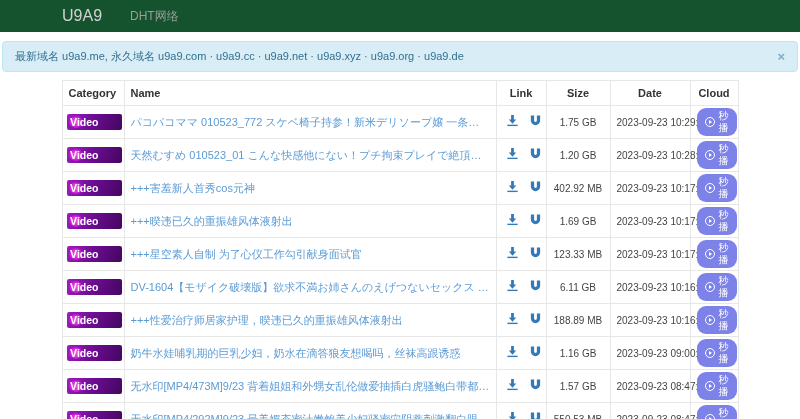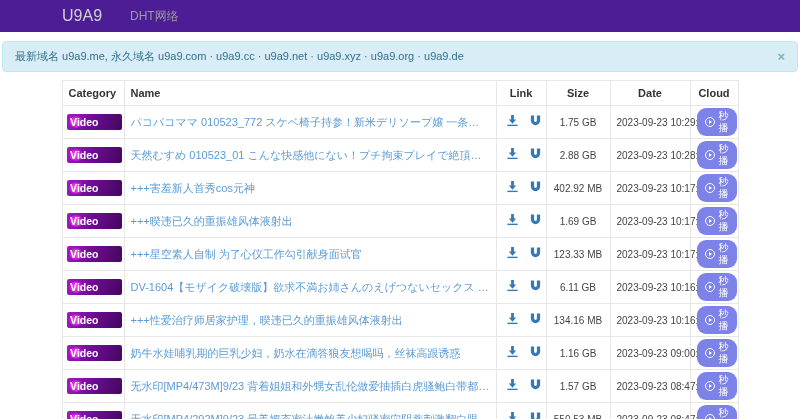--- a/index.html
+++ b/index.html
@@ -2,21 +2,21 @@
 <html><head>
 <meta charset="utf-8">
 <style>
   * { box-sizing: border-box; }
   html,body { margin:0; padding:0; }
   body {
     width:800px; height:419px; overflow:hidden; background:#fff;
     font-family:"Liberation Sans","DejaVu Sans",sans-serif;
   }
   
-  .navbar { height:32px; background:#4c1d95; display:flex; align-items:center; }
+  .navbar { height:32px; background:#14532d; display:flex; align-items:center; }
   .container { width:676px; margin:0 auto; display:flex; align-items:center; height:100%; }
   .brand { color:#d2d2d2; font-size:16px; text-decoration:none; margin-right:28px; cursor:pointer; }
   .navlink { color:#9d9d9d; font-size:12px; text-decoration:none; cursor:pointer; }
   .search-group { margin-left:auto; display:flex; align-items:stretch; height:23px; }
   .scope {
     background:#fff; border:1px solid #ccc; border-radius:3px 0 0 3px; margin-right:2px;
     display:flex; align-items:center; padding:0 7px; font-size:11px; color:#555; gap:6px; cursor:pointer;
   }
   .chev { width:6px; height:6px; border-right:1px solid #888; border-bottom:1px solid #888;
     transform:rotate(45deg); margin-top:-3px; }
@@ -148,21 +148,21 @@
           <path d="M5.5 1h3v5H11L7 10.5 3 6h2.5z"></path>
               <path d="M1.5 11.5h11V13h-11z"></path>
         </svg>
       </a>
       <a>
         <svg width="13" height="13" viewBox="0 0 14 14" fill="#337ab7">
           <path d="M2 1.5h3.5V7a1.5 1.5 0 0 0 3 0V1.5H12V7A5 5 0 0 1 2 7z"></path>
         </svg>
       </a>
     </td>
-    <td class="size">2.88 GB</td>
+    <td class="size">1.20 GB</td>
     <td class="date">2023-09-23 10:28:59</td>
     <td class="cloudc">
       <span class="pill">
         <i class="pc"></i>
         <span>秒播</span>
       </span>
     </td>
   </tr>
 
   <tr>
@@ -313,21 +313,21 @@
           <path d="M5.5 1h3v5H11L7 10.5 3 6h2.5z"></path>
               <path d="M1.5 11.5h11V13h-11z"></path>
         </svg>
       </a>
       <a>
         <svg width="13" height="13" viewBox="0 0 14 14" fill="#337ab7">
           <path d="M2 1.5h3.5V7a1.5 1.5 0 0 0 3 0V1.5H12V7A5 5 0 0 1 2 7z"></path>
         </svg>
       </a>
     </td>
-    <td class="size">134.16 MB</td>
+    <td class="size">188.89 MB</td>
     <td class="date">2023-09-23 10:16:47</td>
     <td class="cloudc">
       <span class="pill">
         <i class="pc"></i>
         <span>秒播</span>
       </span>
     </td>
   </tr>
 
   <tr>

